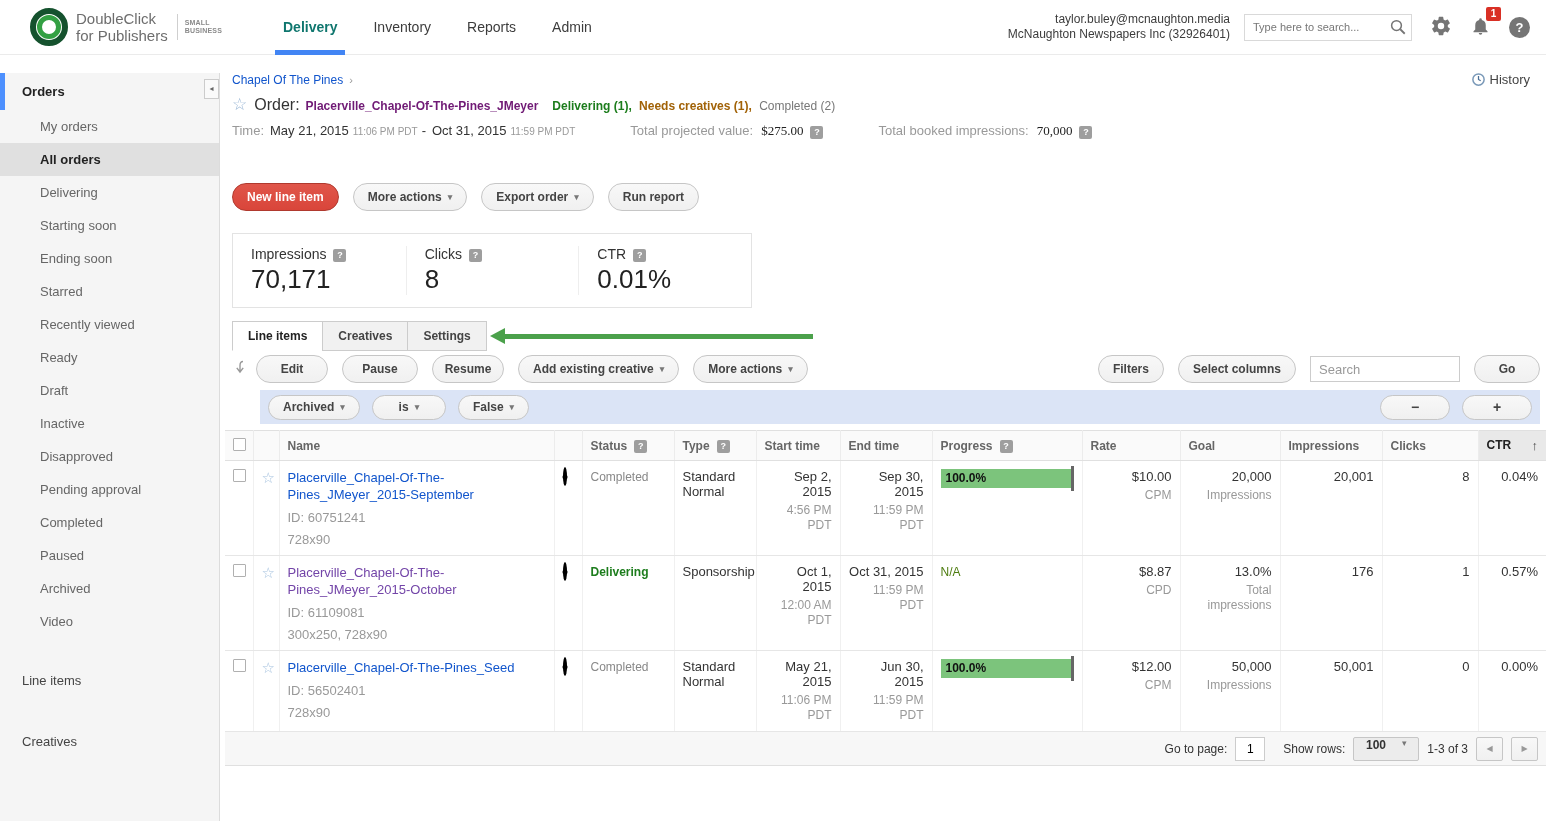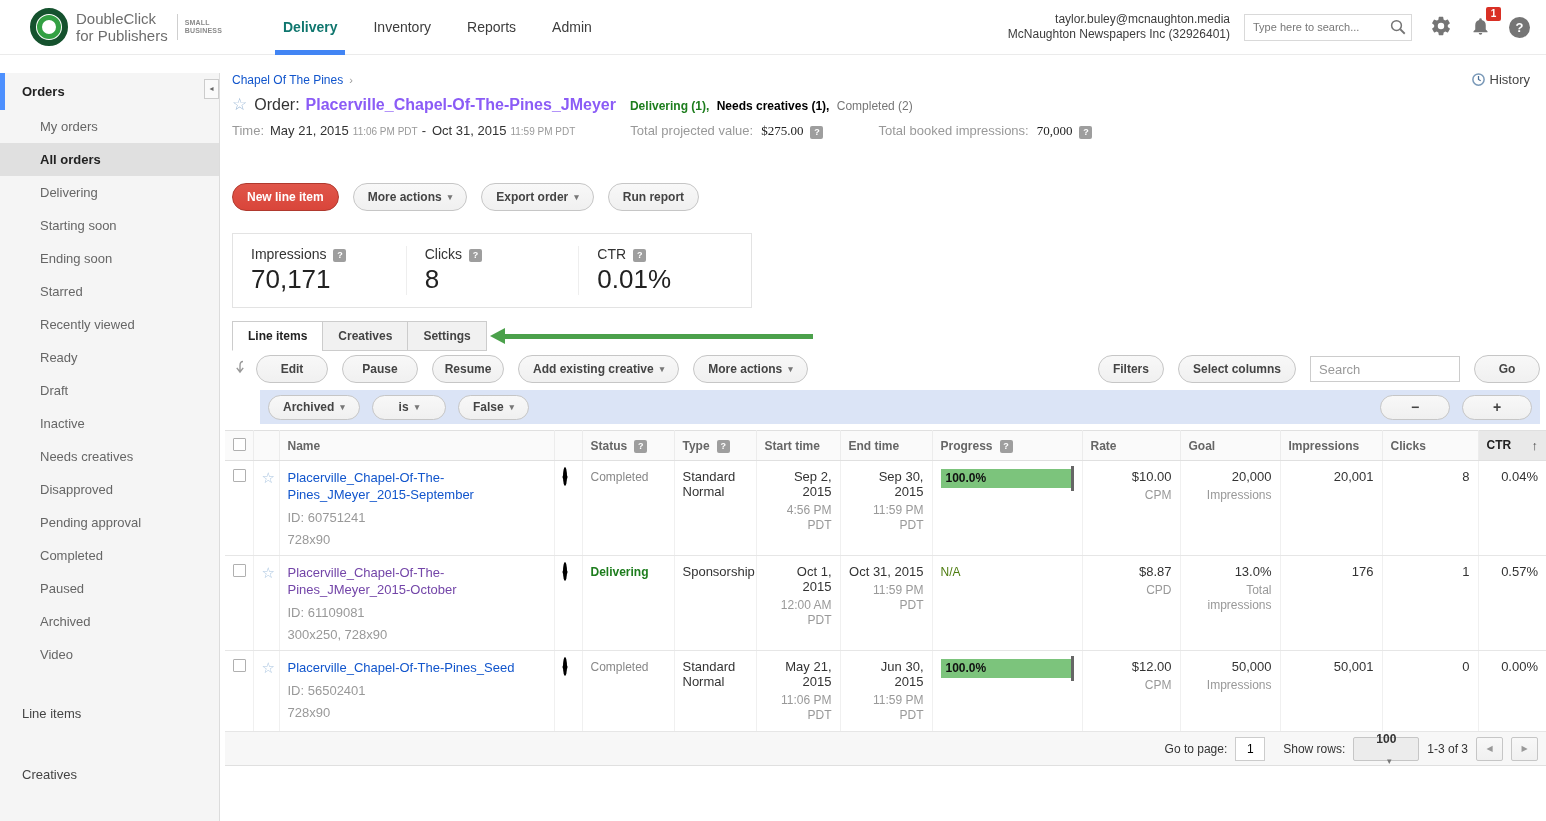--- a/index.html
+++ b/index.html
@@ -45,24 +45,24 @@
   .side-head.plain { font-weight:normal; color:#444; }
   
   .main { position:absolute; top:55px; left:220px; right:0; bottom:0; background:#fff; }
   .crumb-row { display:flex; align-items:center; padding:17px 16px 0 12px; font-size:12px; }
   .crumb-link { color:#15c; cursor:pointer; }
   .crumb-sep { color:#999; margin-left:6px; font-size:11px; }
   .history-link { margin-left:auto; display:flex; align-items:center; gap:4px; color:#444; font-size:13px; cursor:pointer; }
   .title-row { display:flex; align-items:baseline; padding:7px 16px 0 12px; }
   .title-star { color:#9cb8d6; font-size:17px; margin-right:7px; cursor:pointer; }
   .order-label { font-size:16px; color:#333; margin-right:6px; }
-  .order-name { font-size:16px; font-weight:bold; color:#8b5cf6; }
+  .order-name { font-size:12px; font-weight:bold; color:#701a75; }
   .title-statuses { margin-left:14px; font-size:12px; }
   .st-delivering { color:#1d7d1d; font-weight:bold; }
-  .st-needs { color:#000000; font-weight:bold; margin-left:4px; }
+  .st-needs { color:#a16207; font-weight:bold; margin-left:4px; }
   .st-completed { color:#777; margin-left:4px; }
   .time-row { display:flex; align-items:baseline; padding:8px 16px 0 12px; white-space:nowrap; }
   .lbl { color:#999; }
   .date-txt { color:#333; margin-left:6px; }
   .time-txt { color:#999; font-size:10px; margin-left:4px; }
   .dash { color:#333; margin-left:4px; }
   .time-row .group { margin-left:55px; display:flex; align-items:baseline; }
   .val-txt { color:#222; margin-left:8px;font-family:Liberation Serif, serif; }
   .qmark { display:inline-block; background:#9e9e9e; color:#fff; font-size:9px; font-weight:bold; width:13px; height:13px;
     line-height:13px; text-align:center; border-radius:2px; margin-left:7px; vertical-align:1px; }
@@ -121,22 +121,22 @@
   .sub { display:block; color:#999; font-size:12px; margin-top:4px; line-height:15px; }
   .pbar { position:relative; width:132px; height:19px; background:#7cc47c; }
   .pbar .pct { font-weight:bold; font-size:12px; color:#111; padding:2px 0 0 5px; display:block; }
   .goal-marker { position:absolute; right:-1px; top:-3px; width:3px; height:25px; background:#666; }
   .na-txt { font-size:12px; color:#4d7c0f; }
   tr.h81 td { height:81px; } tr.h80 td { height:80px; } tr.h65 td { height:65px; }
   
   .table-footer { display:flex; align-items:center; justify-content:flex-end; gap:8px; height:34px;
     background:#f7f7f7; border-bottom:1px solid #e0e0e0; margin-left:5px; padding-right:8px; font-size:12px; color:#333; }
   .page-input { width:30px; height:24px; border:1px solid #ccc; text-align:center; font-size:12px; font-family:inherit; }
-  .rows-select { display:flex; align-items:center; justify-content:center; gap:10px; width:66px; height:24px;
-    background:#ececec; border:1px solid #c6c6c6; border-radius:2px; font-size:12px; font-weight:bold; cursor:pointer;flex-direction:column; }
+  .rows-select { display:flex; justify-content:center; gap:10px; width:66px; height:24px;
+    background:#ececec; border:1px solid #c6c6c6; border-radius:2px; font-size:12px; font-weight:bold; cursor:pointer; }
   .pg-btn { width:27px; height:24px; background:linear-gradient(#f8f8f8,#f0f0f0); border:1px solid #c6c6c6; border-radius:2px;
     font-size:8px; color:#999; cursor:pointer; }
   .mono-gap { width:2px; }
 </style>
 </head>
 <body>
 
 <header class="app-header">
   <div class="logo-wrap">
     <div class="logo-mark">
@@ -202,21 +202,20 @@
     <li>My orders</li>
     <li class="active">All orders</li>
     <li>Delivering</li>
     <li>Starting soon</li>
     <li>Ending soon</li>
     <li>Starred</li>
     <li>Recently viewed</li>
     <li>Ready</li>
     <li>Draft</li>
     <li>Inactive</li>
-    <li>Needs creatives</li>
     <li>Disapproved</li>
     <li>Pending approval</li>
     <li>Completed</li>
     <li>Paused</li>
     <li>Archived</li>
     <li>Video</li>
   </ul>
   <div class="side-gap"></div>
   <div class="side-head plain">Line items</div>
   <div class="side-gap"></div>

